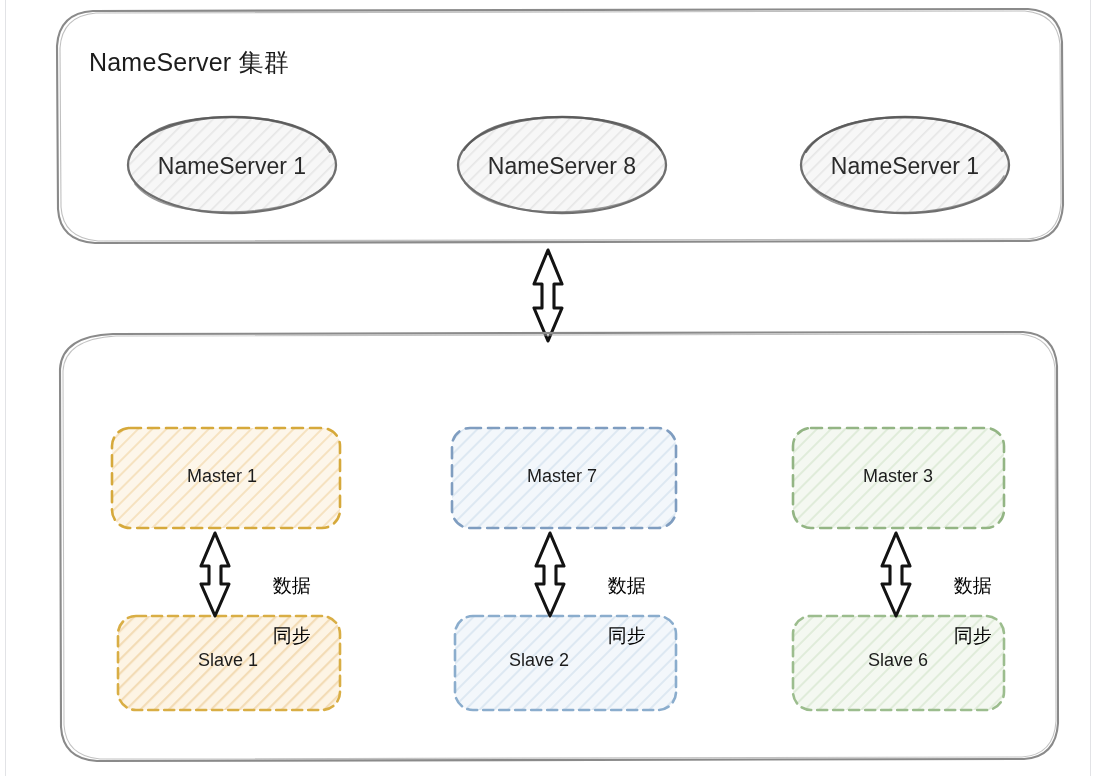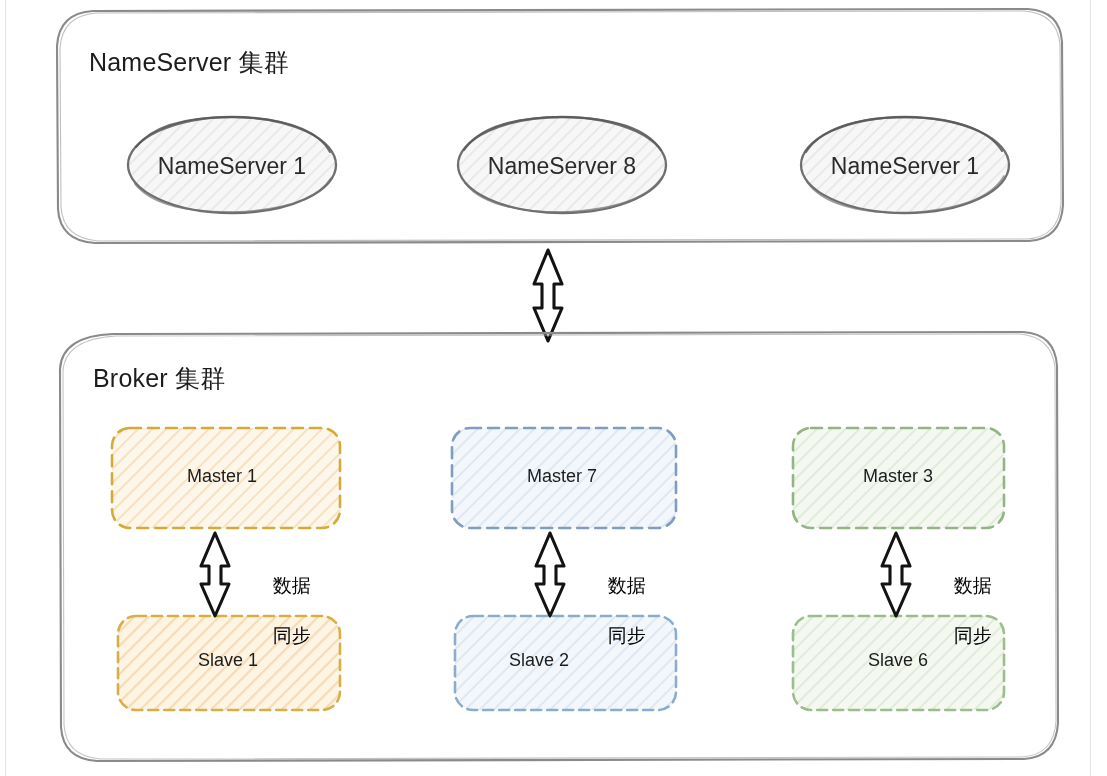--- a/index.html
+++ b/index.html
@@ -173,21 +173,20 @@
   </svg>
 
   <div class="label-layer">
 
     <div class="txt cluster-title" style="left:89px; top:48px;">NameServer 集群</div>
 
     <div class="txt ns-label" style="left:232px; top:153px;">NameServer 1</div>
     <div class="txt ns-label" style="left:562px; top:153px;">NameServer 8</div>
     <div class="txt ns-label" style="left:905px; top:153px;">NameServer 1</div>
 
-    <div class="txt cluster-title" style="left:93px; top:364px;">Broker 集群</div>
 
     <div class="txt node-label" style="left:222px; top:466px;">Master 1</div>
     <div class="txt node-label" style="left:562px; top:466px;">Master 7</div>
     <div class="txt node-label" style="left:898px; top:466px;">Master 3</div>
 
     <div class="txt node-label" style="left:228px; top:650px;">Slave 1</div>
     <div class="txt node-label" style="left:539px; top:650px;">Slave 2</div>
     <div class="txt node-label" style="left:898px; top:650px;">Slave 6</div>
 
     <div class="txt sync-label" style="left:241px; top:548px;">

